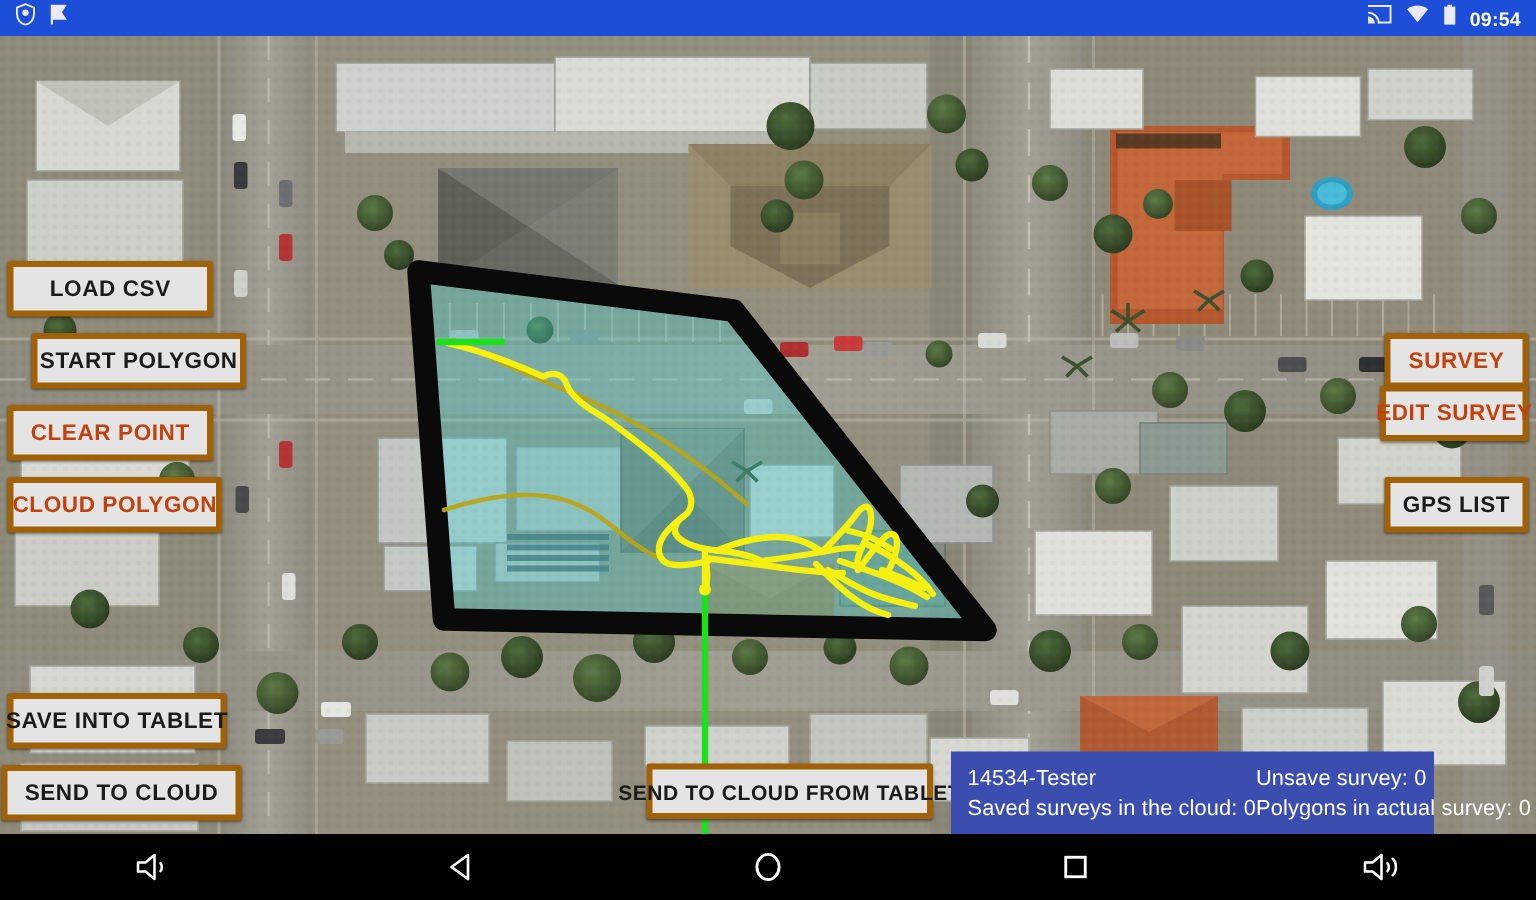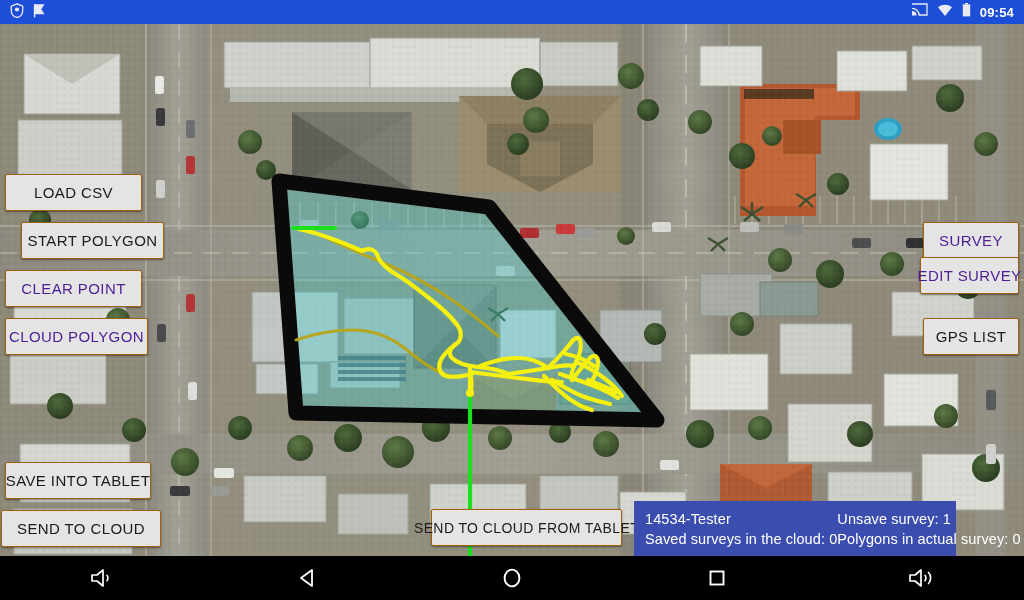--- a/index.html
+++ b/index.html
@@ -40,34 +40,34 @@
     width: 1024px; height: 532px;
     overflow: hidden;
     background: #6e6a5c;
   }
   #map-svg { position: absolute; left: 0; top: 0; display: block; }
 
   
   .btn {
     position: absolute;
     background: #e4e4e4;
-    border: 1px solid #a16207;
+    border: 4px solid #a16207;
     border-radius: 2px;
     color: #1b1b1b;
     font-size: 15px;
-    font-weight: normal;
+    font-weight: bold;
     letter-spacing: .4px;
     display: flex; align-items: center; justify-content: center;
     text-align: center;
     box-shadow: 0 1px 2px rgba(0,0,0,.45);
     white-space: nowrap;
     z-index: 30;
     user-select: none;
   }
-  .btn.disabled { color: #4c1d95; }
+  .btn.disabled { color: #c2410c; }
 
   #btn-load-csv       { left: 5px;  top: 174px; width: 137px; height: 37px; }
   #btn-start-polygon  { left: 5px;  top: 222px; width: 143px; height: 37px; margin-left: 16px; }
   #btn-clear-point    { left: 5px;  top: 270px; width: 137px; height: 37px; }
   #btn-clear-polygon  { left: 5px;  top: 318px; width: 143px; height: 37px; }
   #btn-save-tablet    { left: 5px;  top: 462px; width: 146px; height: 37px; }
   #btn-send-cloud     { left: 1px;  top: 510px; width: 160px; height: 37px; }
   #btn-survey         { left: 923px; top: 222px; width: 96px;  height: 37px; }
   #btn-edit-survey    { left: 920px; top: 257px; width: 99px;  height: 37px; }
   #btn-gps-list       { left: 923px; top: 318px; width: 96px;  height: 37px; }
@@ -471,21 +471,21 @@
   <div class="btn" id="btn-gps-list">GPS LIST</div>
 
   <div class="btn" id="btn-send-cloud-tablet">SEND TO CLOUD FROM TABLET</div>
 
   <div id="info-panel">
     <div class="info-col" id="info-col-left">
       <div class="info-line">14534-Tester</div>
       <div class="info-line">Saved surveys in the cloud: 0</div>
     </div>
     <div class="info-col" id="info-col-right">
-      <div class="info-line">Unsave survey: 1</div>
+      <div class="info-line">Unsave survey: 0</div>
       <div class="info-line">Polygons in actual survey: 0</div>
     </div>
   </div>
 
   <div id="nav-bar">
     <div class="nav-btn">
       <svg width="26" height="22" viewBox="0 0 26 22">
         <path d="M3 8h5l6-5v16l-6-5H3z" fill="none" stroke="#fff" stroke-width="1.7" stroke-linejoin="round"></path>
         <path d="M18 8.5c1.2 1.2 1.2 4 0 5.2" fill="none" stroke="#fff" stroke-width="1.7" stroke-linecap="round"></path>
       </svg>

